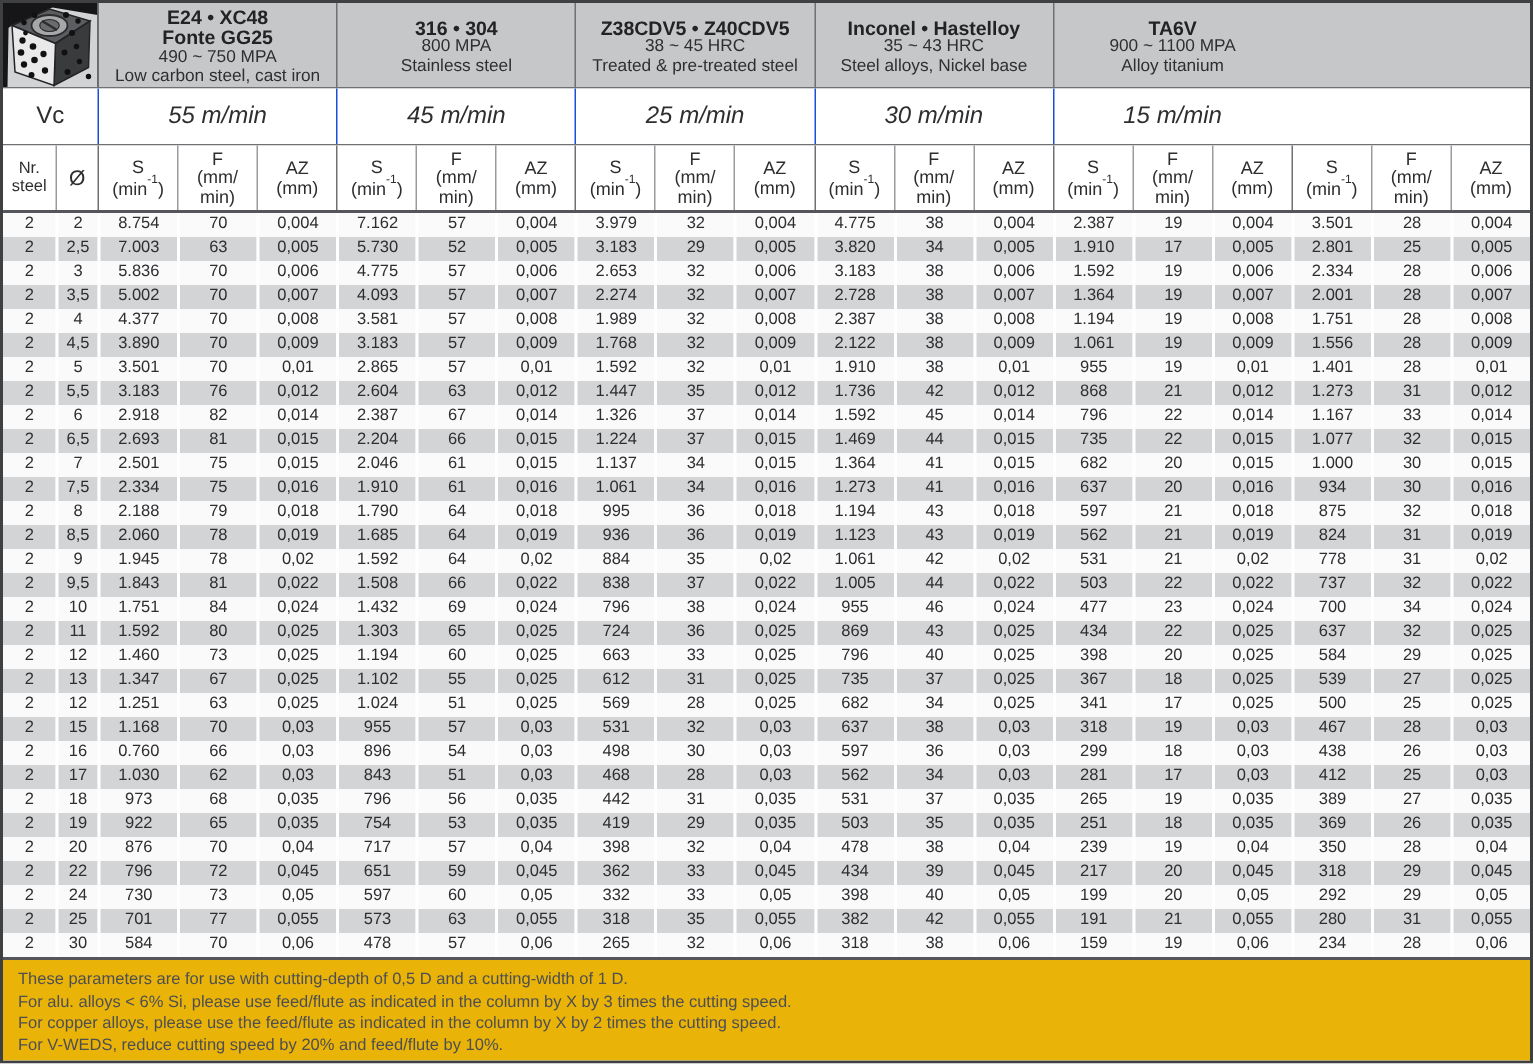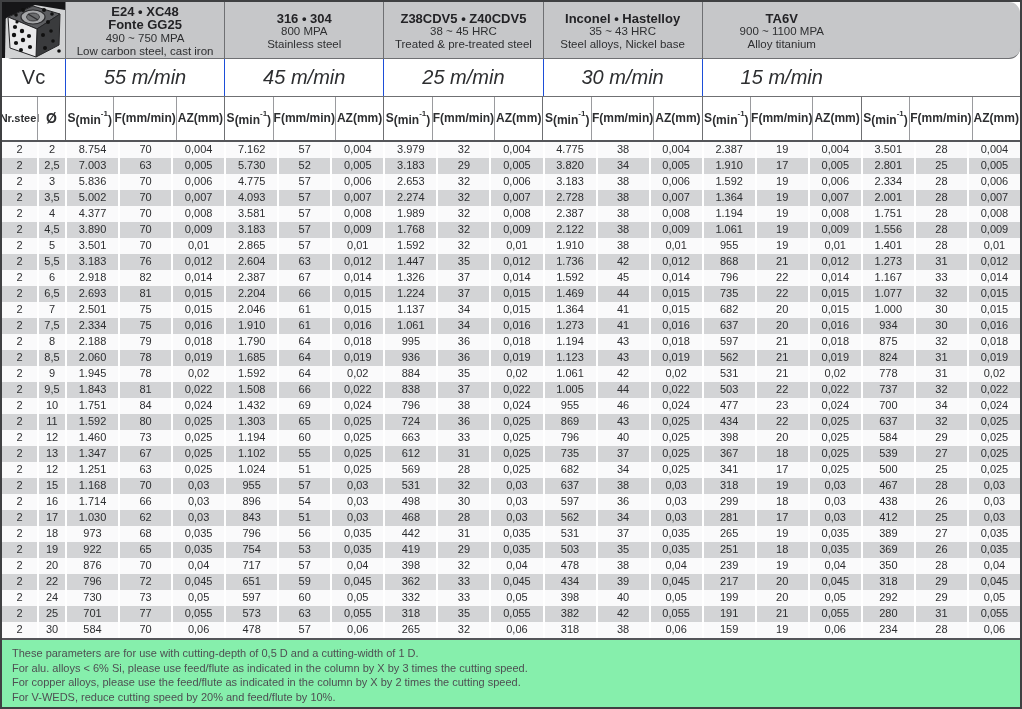--- a/index.html
+++ b/index.html
@@ -4,56 +4,56 @@
 <style>
   * { box-sizing: border-box; margin: 0; padding: 0; }
   html,body { background:#fff; }
   body { width:1022px; height:709px; font-family:"Liberation Sans","DejaVu Sans",sans-serif; }
   #sheet { width:1022px; height:709px; border:2px solid #3f4042; background:#fff; overflow:hidden; }
 
   .gr7  { display:grid; grid-template-columns:63px repeat(6,1fr); }
   .gr20 { display:grid; grid-template-columns:35px 28px repeat(18,1fr); }
 
   
-  .mat-head { height:57px; border-bottom:1px solid #6f7073; background:#c6c7c9;border-radius:11px; }
+  .mat-head { height:57px; border-bottom:1px solid #6f7073; background:#c6c7c9; }
   .corner { background:#1c1c1e; position:relative; overflow:hidden; }
   .corner svg { position:absolute; inset:0; width:100%; height:100%; }
   .mat { border-left:1px solid #6f7073; text-align:center; padding-top:2px;
          display:flex; flex-direction:column; justify-content:center; color:#232326; }
   .mat .t1, .mat .t2 { font-weight:bold; font-size:13px; line-height:13.5px; }
   .mat .t2:empty { display:none; }
   .mat .s1 { font-size:11.5px; line-height:13px; color:#2e2f31; }
   .mat .s2 { font-size:11.5px; line-height:12.5px; color:#2e2f31; white-space:nowrap; }
 
   
   .vc-row { height:38px; border-bottom:1px solid #6f7073; background:#fff; }
   .vc-cell { display:flex; align-items:center; justify-content:center;
-             font-size:20px; color:#2d2e30; }
+             font-size:16px; color:#2d2e30; }
   .vc-cell.grp { border-left:1px solid #1d4ed8;font-style:italic; }
 
   
   .col-head { height:45px; border-bottom:2px solid #55565a; background:#fff; }
-  .ch { display:flex; flex-direction:row; align-items:center; justify-content:center;
-        font-size:12px; line-height:12.5px; color:#2d2e30; border-left:1px solid #9a9b9e; text-align:center;font-weight:bold; }
+  .ch { display:flex; flex-direction:column; align-items:center; justify-content:center;
+        font-size:12px; line-height:12.5px; color:#2d2e30; border-left:1px solid #9a9b9e; text-align:center; }
   .ch:first-child { border-left:none; }
   .ch.gs { border-left:1px solid #6f7073; }
   .ch .dia { font-size:14px; }
   .ch .fl { font-size:11px; line-height:11.5px; }
   sup.m1 { font-size:8px; position:relative; top:-3px; }
 
   
   #rows { background:#fff; }
   .drow { height:16px; }
   .dcell { font-size:11px; line-height:14px; text-align:center; color:#2d2e30;
            background:#fafafb; border-left:2px solid #fff; overflow:hidden; }
   .dcell:first-child { border-left:none; }
   .drow.alt .dcell { background:#d3d4d6; }
 
   
-  .notes { height:69px; border-top:2px solid #55565a; background:#86efac; padding:6px 10px 0 10px; }
+  .notes { height:69px; border-top:2px solid #55565a; background:#eab308; padding:6px 10px 0 10px; }
   .note { font-size:11px; line-height:14.5px; color:#4e4f52; }
 </style>
 </head>
 <body>
 
 <div id="sheet">
 
   <div class="mat-head gr7">
     <div class="corner">
       <svg viewBox="0 0 63 56" preserveAspectRatio="none">
@@ -693,21 +693,21 @@
         <div class="dcell">318</div>
         <div class="dcell">19</div>
         <div class="dcell">0,03</div>
         <div class="dcell">467</div>
         <div class="dcell">28</div>
         <div class="dcell">0,03</div>
       </div>
       <div class="drow gr20">
         <div class="dcell">2</div>
         <div class="dcell">16</div>
-        <div class="dcell">1.714</div>
+        <div class="dcell">0.760</div>
         <div class="dcell">66</div>
         <div class="dcell">0,03</div>
         <div class="dcell">896</div>
         <div class="dcell">54</div>
         <div class="dcell">0,03</div>
         <div class="dcell">498</div>
         <div class="dcell">30</div>
         <div class="dcell">0,03</div>
         <div class="dcell">597</div>
         <div class="dcell">36</div>

